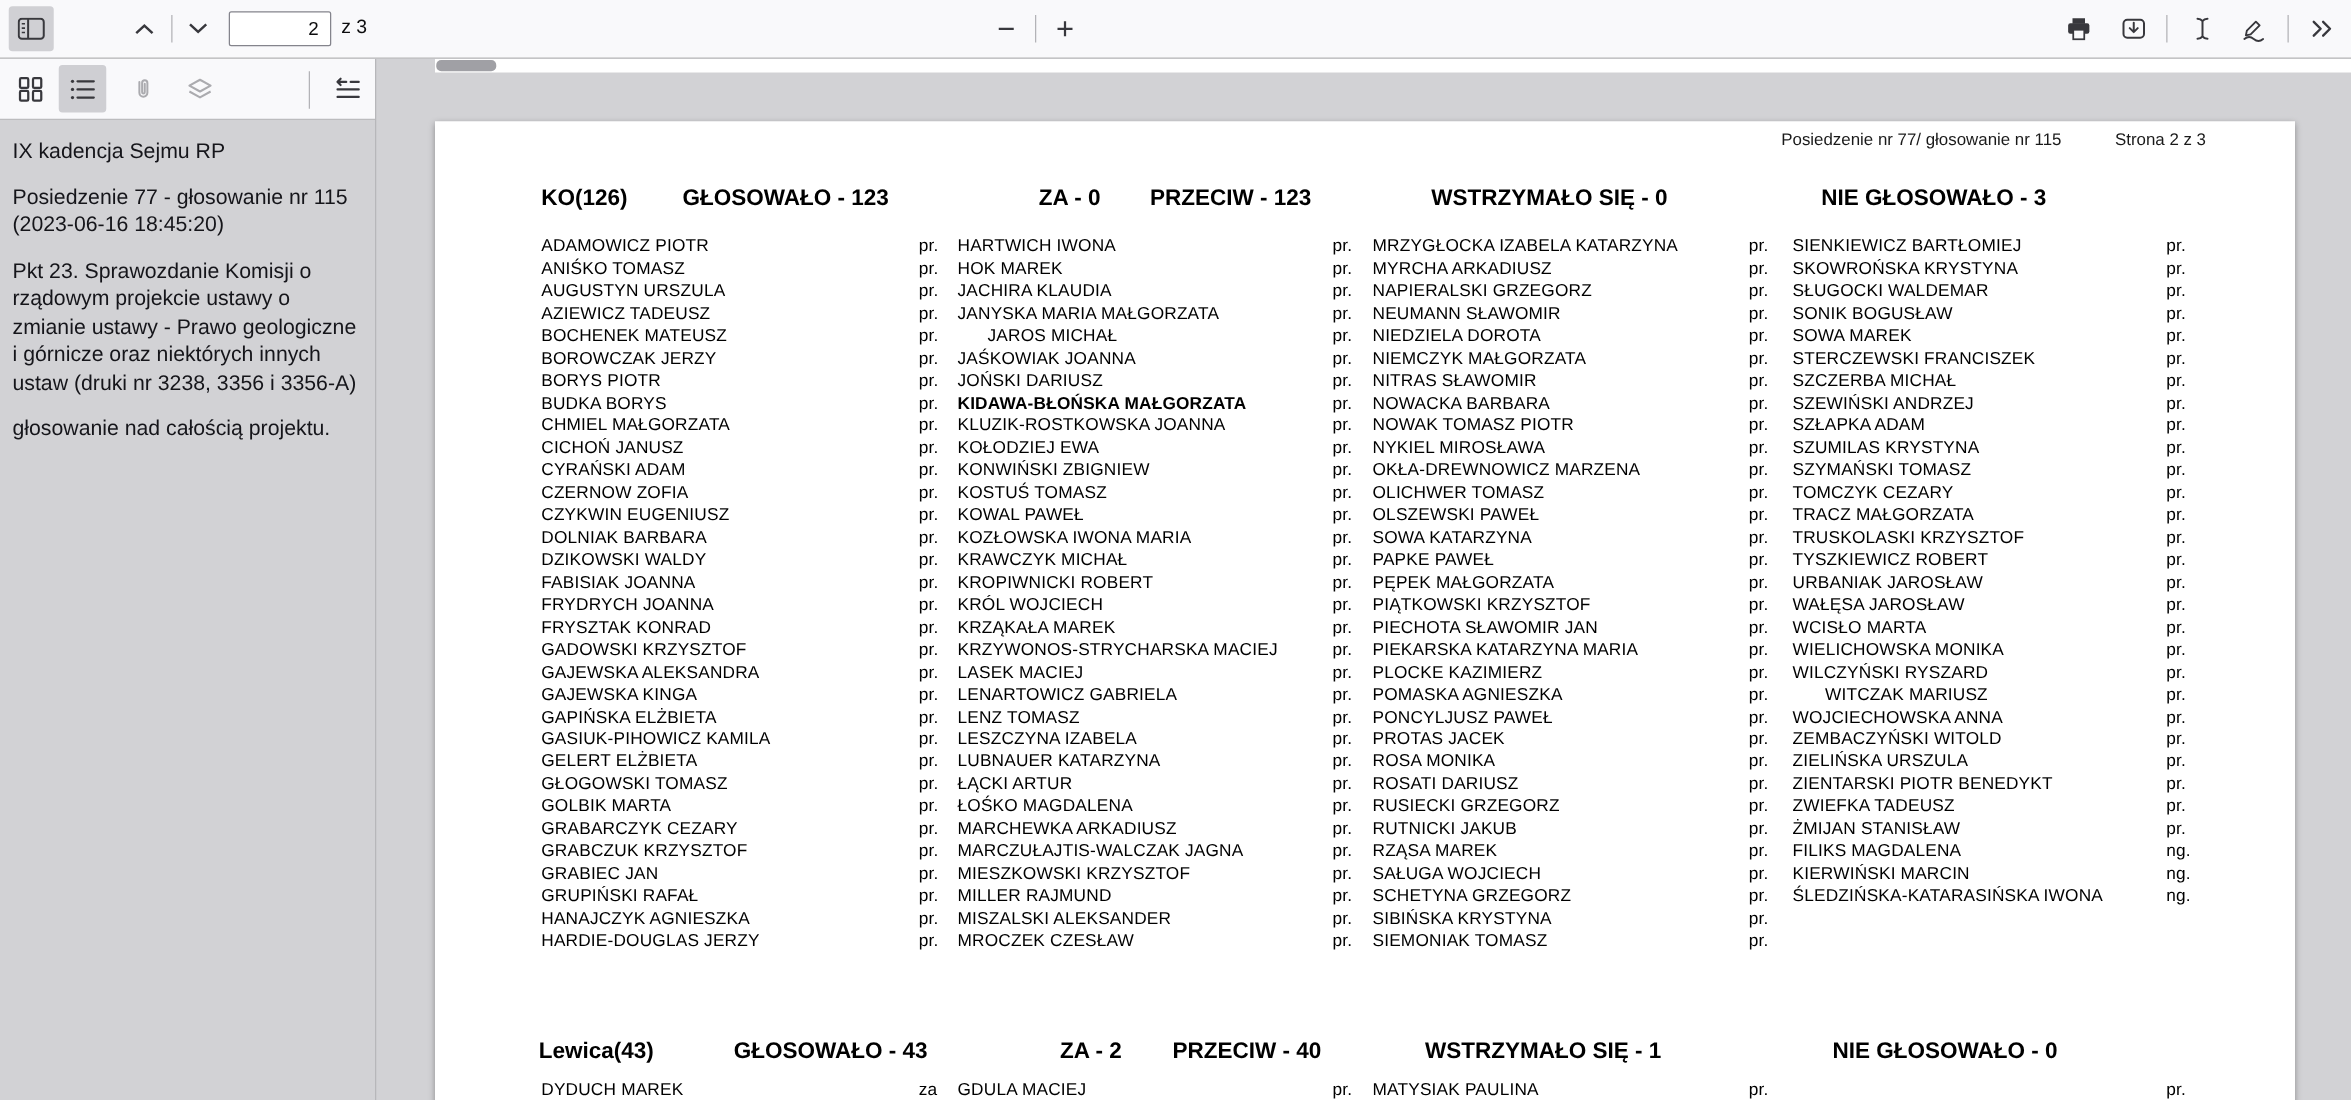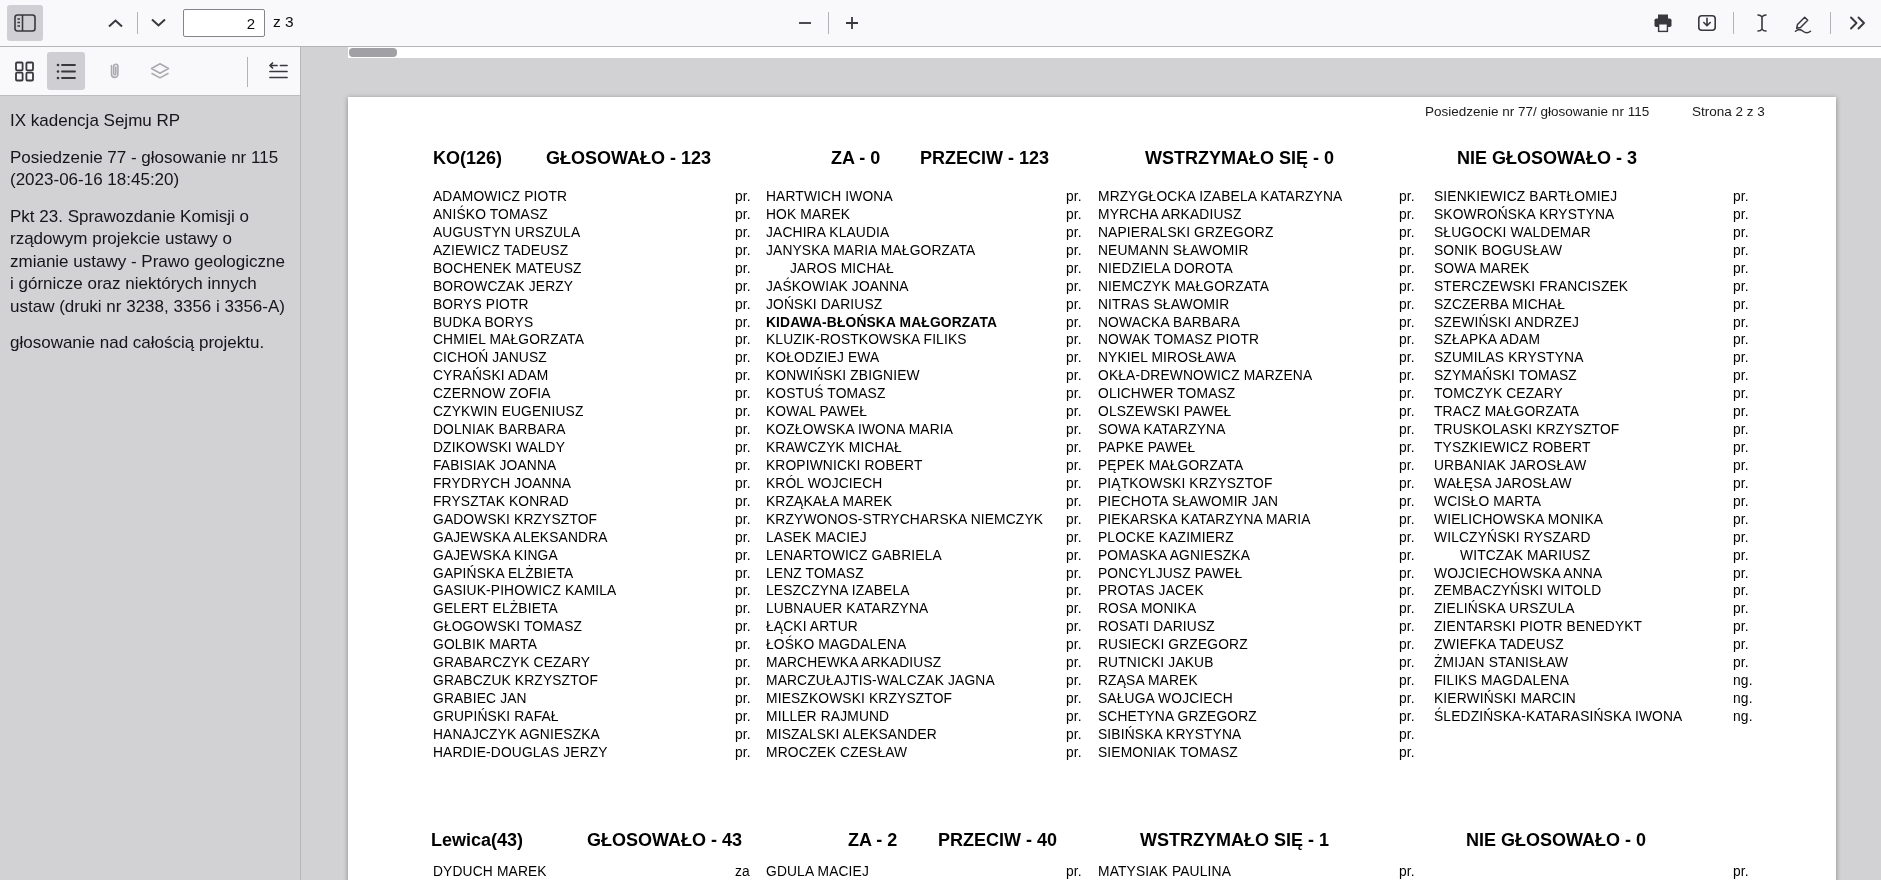--- a/index.html
+++ b/index.html
@@ -280,41 +280,41 @@
       <span class="doc-cell" style="left: 418px; top: 144.79px;">JANYSKA MARIA MAŁGORZATA</span>
       <span class="doc-cell" style="left: 718px; top: 144.79px;">pr.</span>
       <span class="doc-cell" style="left: 442px; top: 162.72px;">JAROS MICHAŁ</span>
       <span class="doc-cell" style="left: 718px; top: 162.72px;">pr.</span>
       <span class="doc-cell" style="left: 418px; top: 180.65px;">JAŚKOWIAK JOANNA</span>
       <span class="doc-cell" style="left: 718px; top: 180.65px;">pr.</span>
       <span class="doc-cell" style="left: 418px; top: 198.58px;">JOŃSKI DARIUSZ</span>
       <span class="doc-cell" style="left: 718px; top: 198.58px;">pr.</span>
       <span class="doc-cell" style="left: 418px; top: 216.51px; font-weight: bold;">KIDAWA-BŁOŃSKA MAŁGORZATA</span>
       <span class="doc-cell" style="left: 718px; top: 216.51px;">pr.</span>
-      <span class="doc-cell" style="left: 418px; top: 234.44px;">KLUZIK-ROSTKOWSKA FILIKS</span>
+      <span class="doc-cell" style="left: 418px; top: 234.44px;">KLUZIK-ROSTKOWSKA JOANNA</span>
       <span class="doc-cell" style="left: 718px; top: 234.44px;">pr.</span>
       <span class="doc-cell" style="left: 418px; top: 252.37px;">KOŁODZIEJ EWA</span>
       <span class="doc-cell" style="left: 718px; top: 252.37px;">pr.</span>
       <span class="doc-cell" style="left: 418px; top: 270.3px;">KONWIŃSKI ZBIGNIEW</span>
       <span class="doc-cell" style="left: 718px; top: 270.3px;">pr.</span>
       <span class="doc-cell" style="left: 418px; top: 288.23px;">KOSTUŚ TOMASZ</span>
       <span class="doc-cell" style="left: 718px; top: 288.23px;">pr.</span>
       <span class="doc-cell" style="left: 418px; top: 306.16px;">KOWAL PAWEŁ</span>
       <span class="doc-cell" style="left: 718px; top: 306.16px;">pr.</span>
       <span class="doc-cell" style="left: 418px; top: 324.09px;">KOZŁOWSKA IWONA MARIA</span>
       <span class="doc-cell" style="left: 718px; top: 324.09px;">pr.</span>
       <span class="doc-cell" style="left: 418px; top: 342.02px;">KRAWCZYK MICHAŁ</span>
       <span class="doc-cell" style="left: 718px; top: 342.02px;">pr.</span>
       <span class="doc-cell" style="left: 418px; top: 359.95px;">KROPIWNICKI ROBERT</span>
       <span class="doc-cell" style="left: 718px; top: 359.95px;">pr.</span>
       <span class="doc-cell" style="left: 418px; top: 377.88px;">KRÓL WOJCIECH</span>
       <span class="doc-cell" style="left: 718px; top: 377.88px;">pr.</span>
       <span class="doc-cell" style="left: 418px; top: 395.81px;">KRZĄKAŁA MAREK</span>
       <span class="doc-cell" style="left: 718px; top: 395.81px;">pr.</span>
-      <span class="doc-cell" style="left: 418px; top: 413.74px;">KRZYWONOS-STRYCHARSKA NIEMCZYK</span>
+      <span class="doc-cell" style="left: 418px; top: 413.74px;">KRZYWONOS-STRYCHARSKA MACIEJ</span>
       <span class="doc-cell" style="left: 718px; top: 413.74px;">pr.</span>
       <span class="doc-cell" style="left: 418px; top: 431.67px;">LASEK MACIEJ</span>
       <span class="doc-cell" style="left: 718px; top: 431.67px;">pr.</span>
       <span class="doc-cell" style="left: 418px; top: 449.6px;">LENARTOWICZ GABRIELA</span>
       <span class="doc-cell" style="left: 718px; top: 449.6px;">pr.</span>
       <span class="doc-cell" style="left: 418px; top: 467.53px;">LENZ TOMASZ</span>
       <span class="doc-cell" style="left: 718px; top: 467.53px;">pr.</span>
       <span class="doc-cell" style="left: 418px; top: 485.46px;">LESZCZYNA IZABELA</span>
       <span class="doc-cell" style="left: 718px; top: 485.46px;">pr.</span>
       <span class="doc-cell" style="left: 418px; top: 503.39px;">LUBNAUER KATARZYNA</span>

